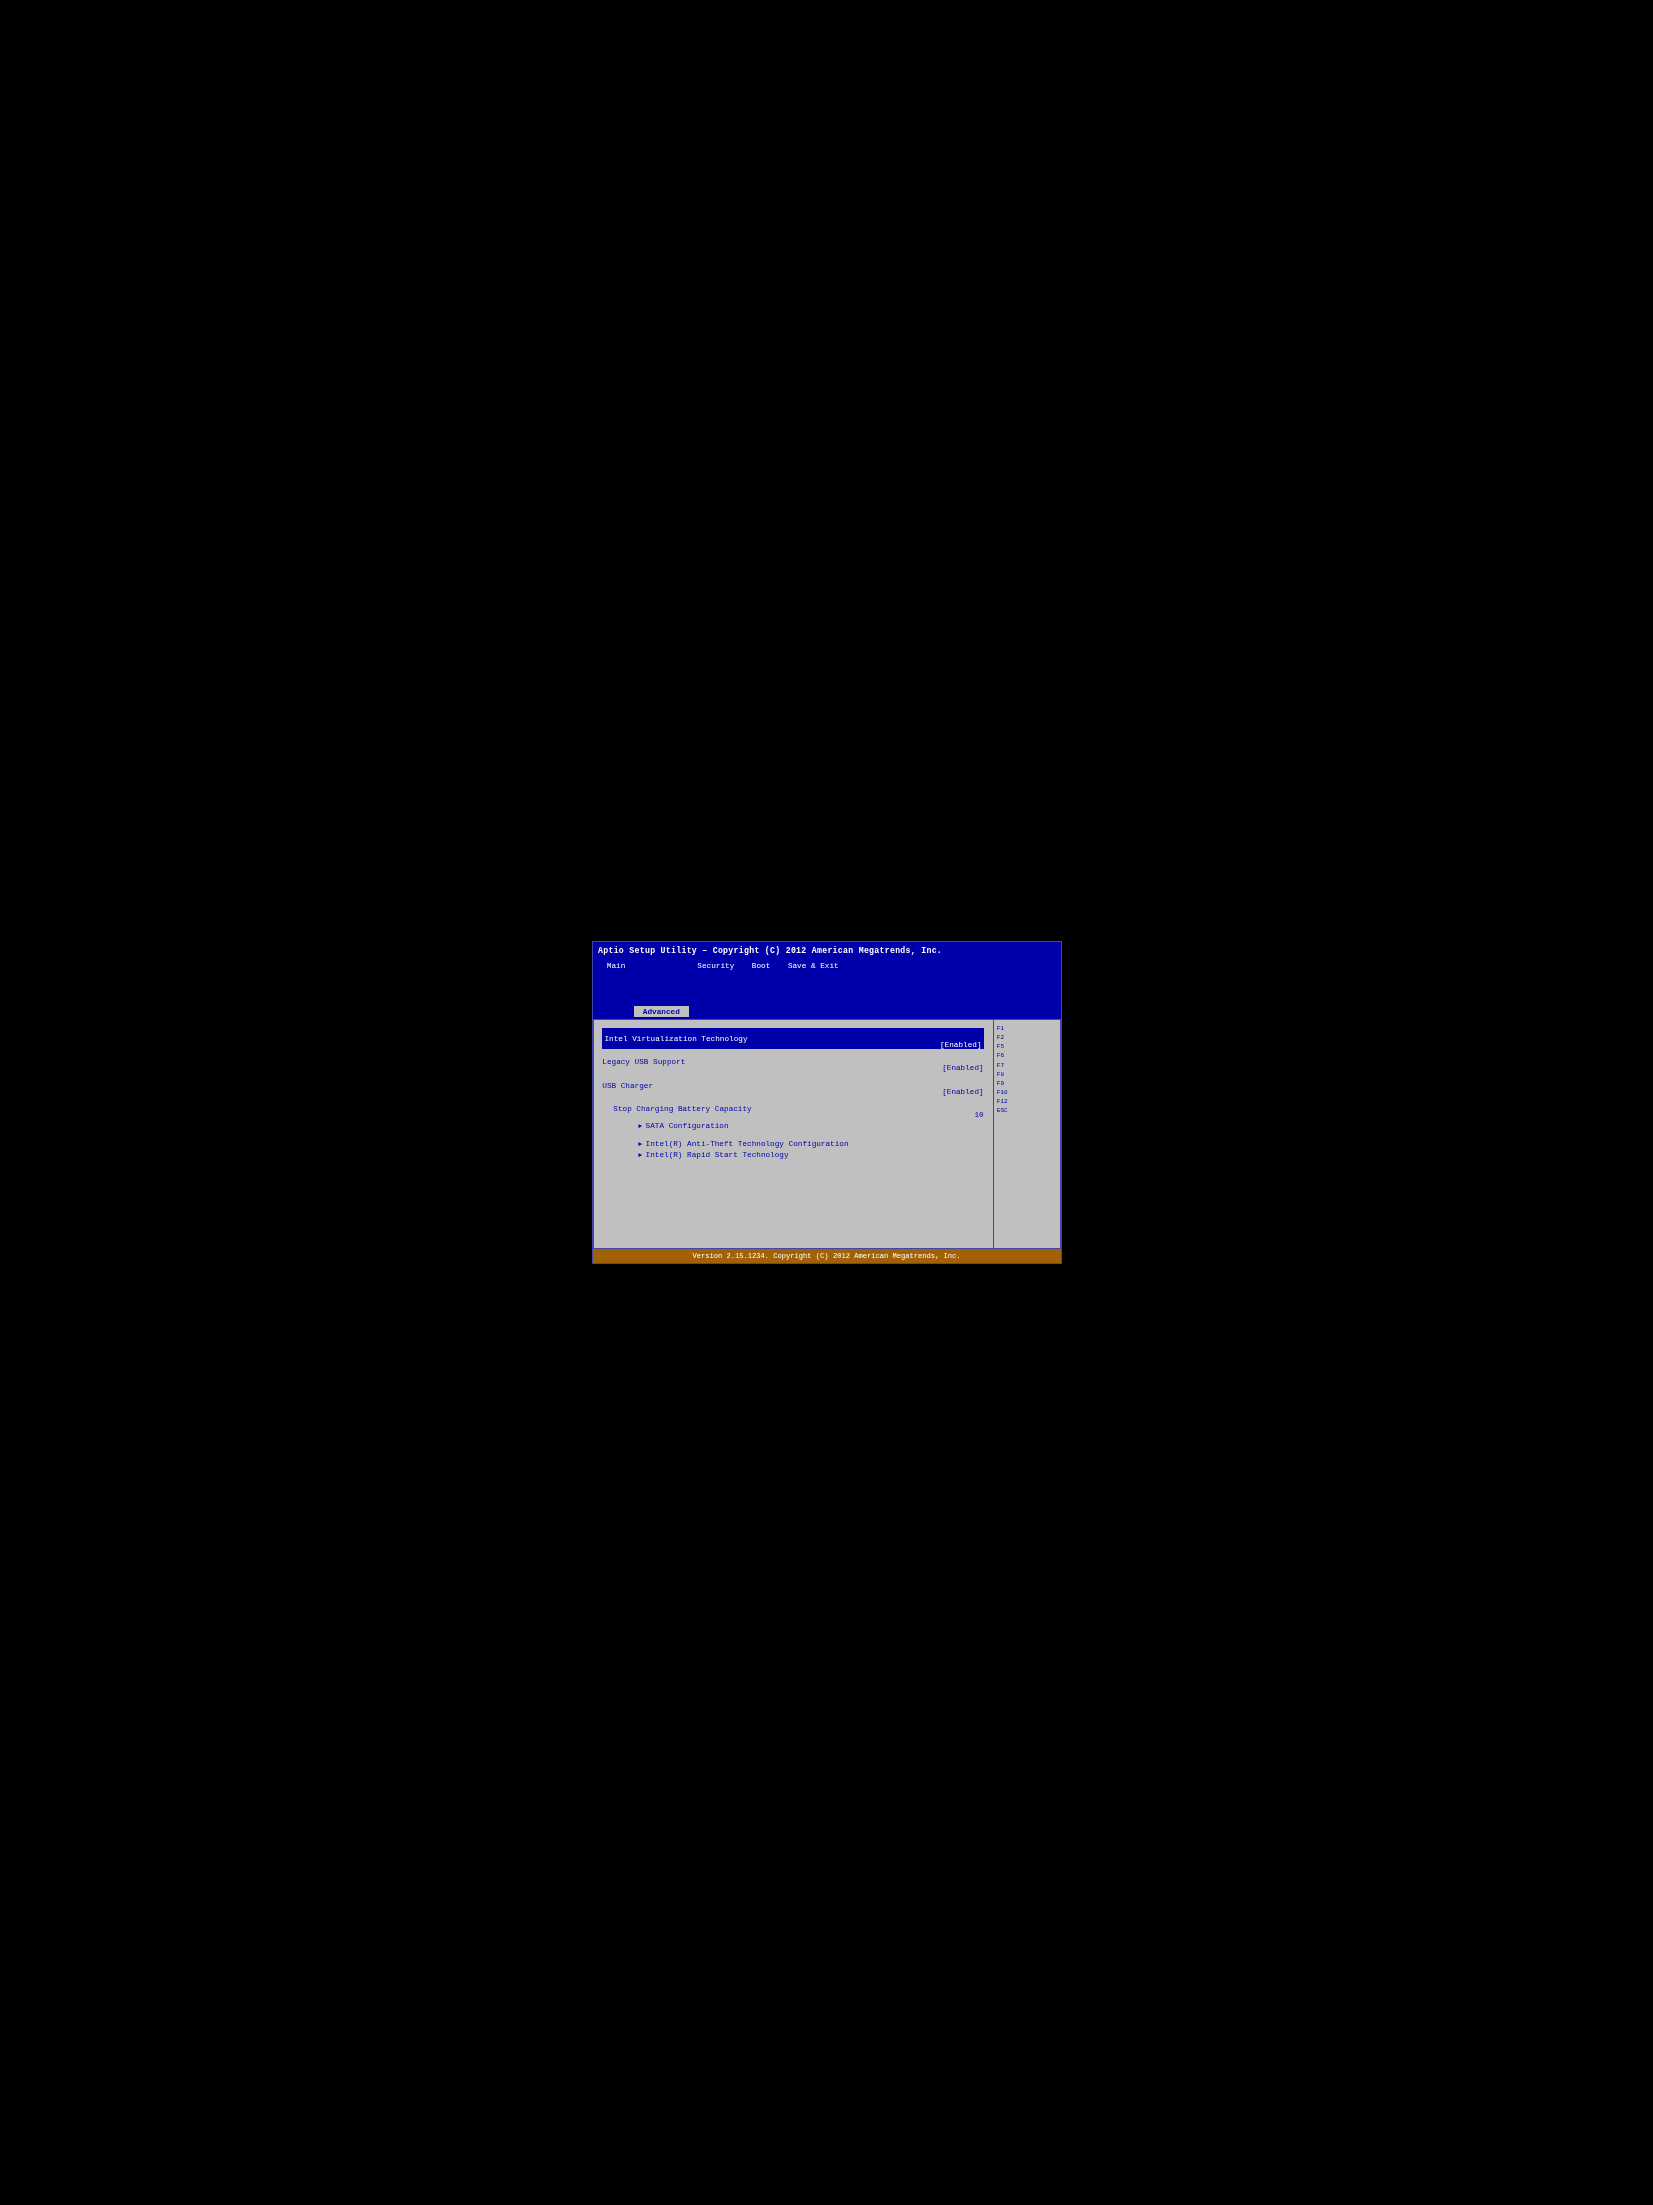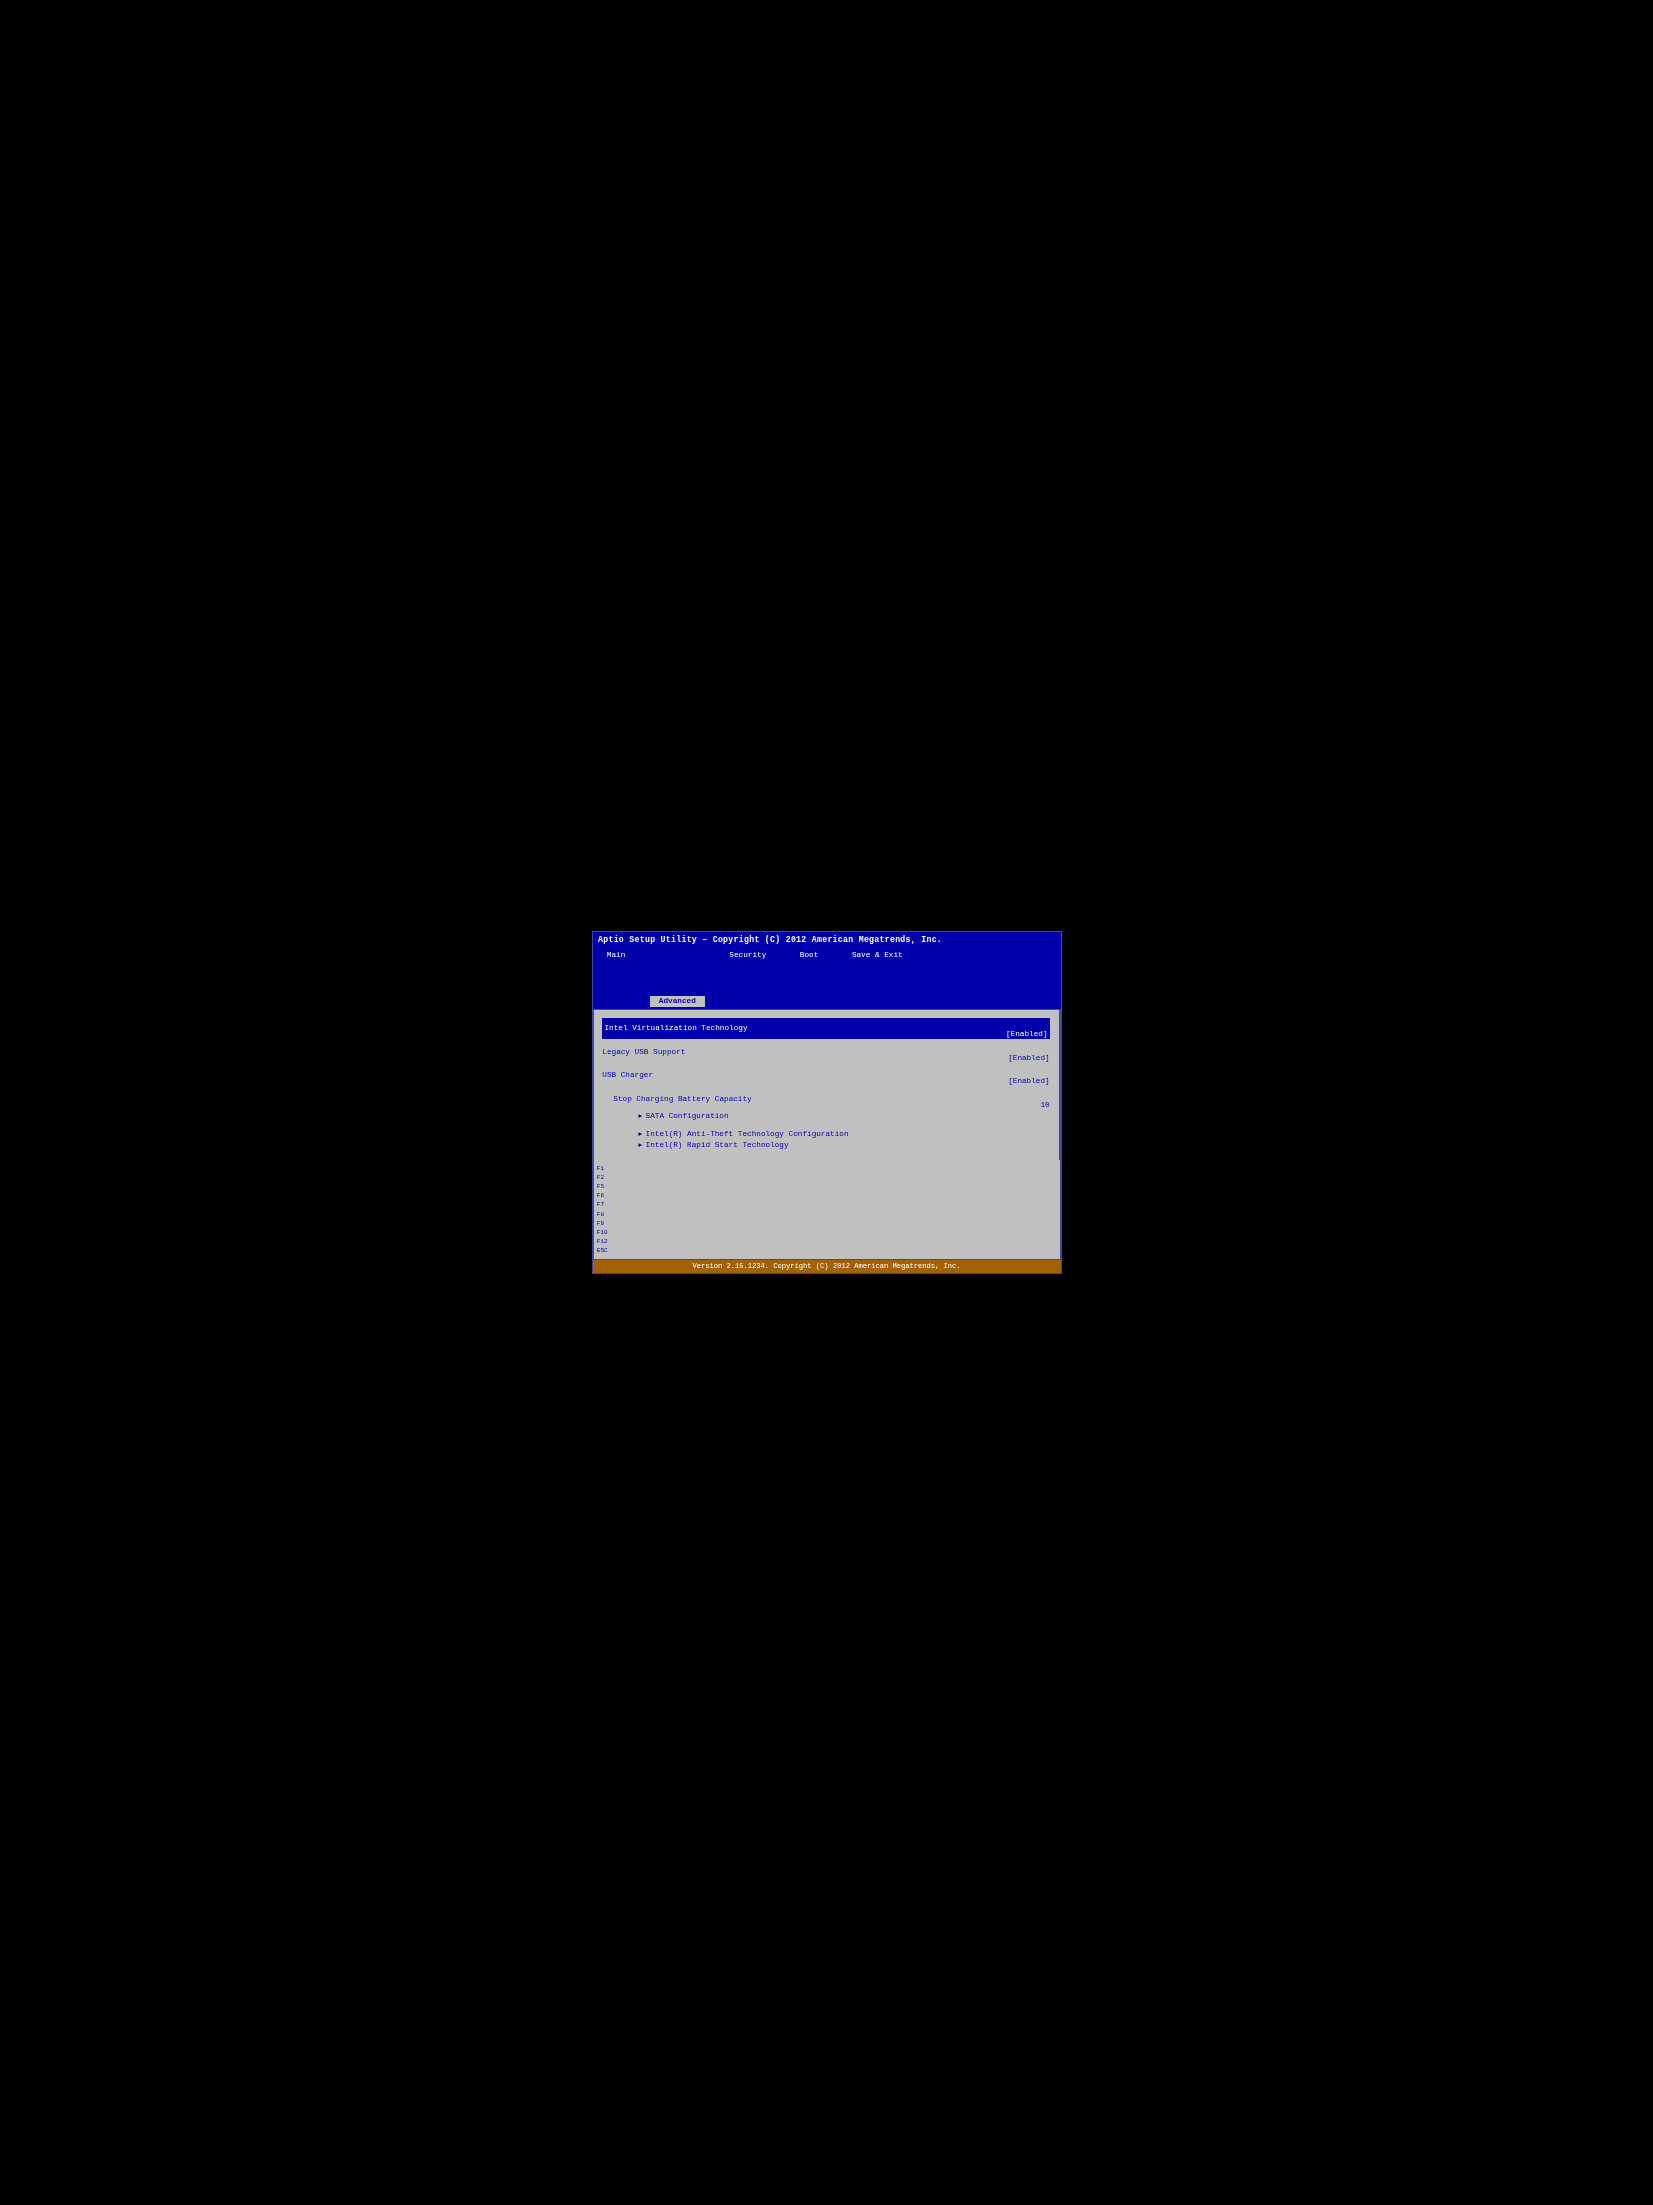--- a/index.html
+++ b/index.html
@@ -42,21 +42,21 @@
       white-space: nowrap;
       overflow: hidden;
     }
 
     
     .menu-bar {
       background: #0000aa;
       display: flex;
       flex-direction: row;
       padding: 2.2px 5.5px;
-      gap: 16px;
+      gap: 0;
     }
 
     .menu-item {
       color: #fff;
       padding: 1.6px 8.8px;
       font-size: 7.7px;
       cursor: pointer;
       font-family: 'Courier New', Courier, monospace;
     }
 
@@ -64,21 +64,21 @@
       background: #c0c0c0;
       color: #0000aa;
       font-weight: bold;
       margin-top: 46px;
     }
 
     
     .content-area {
       background: #c0c0c0;
       display: flex;
-      flex-direction: column;
+      flex-direction: row;
       min-height: 230px;
       border: 1.1px solid #4444aa;
       margin: 0;
     }
 
     .main-panel {
       flex: 1;
       padding: 7.7px 8.8px;
       border-right: 1.1px solid #4444aa;
     }

